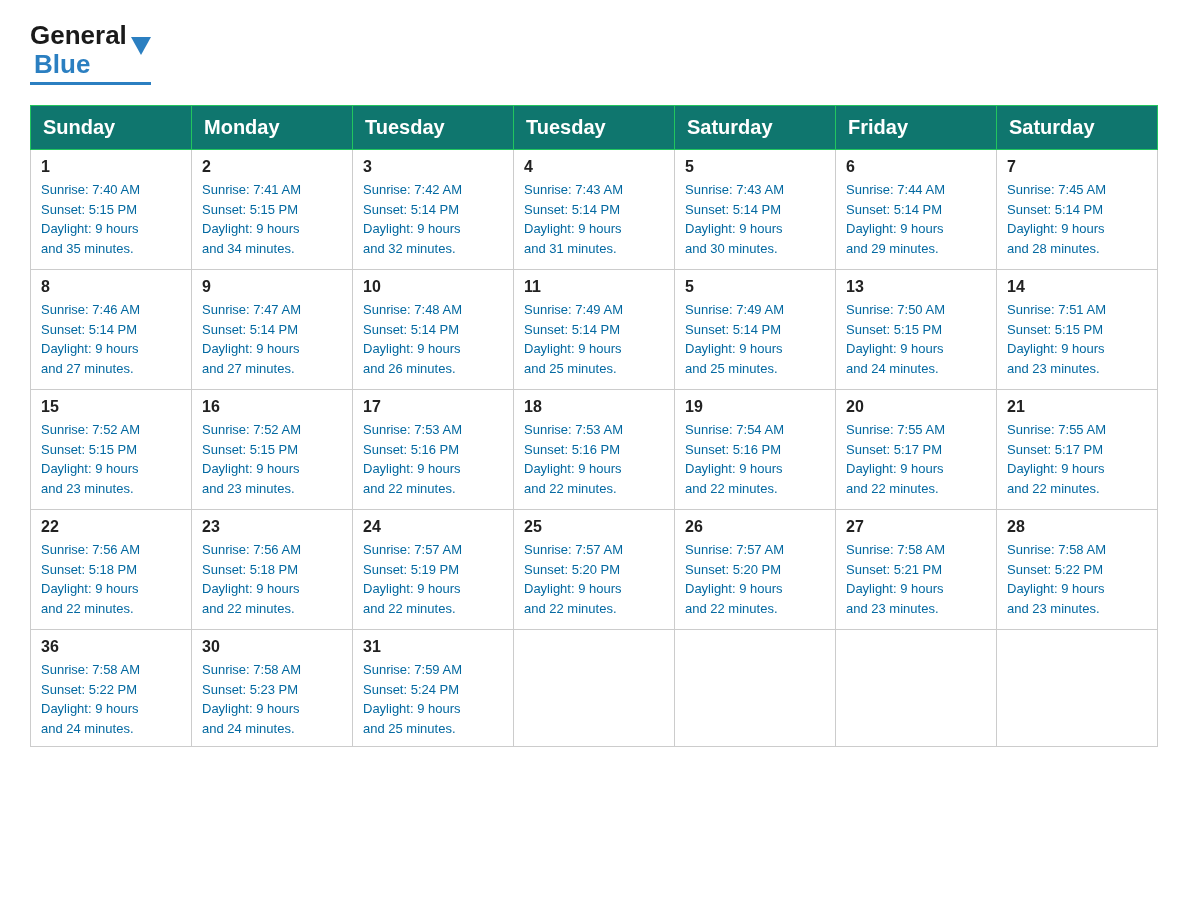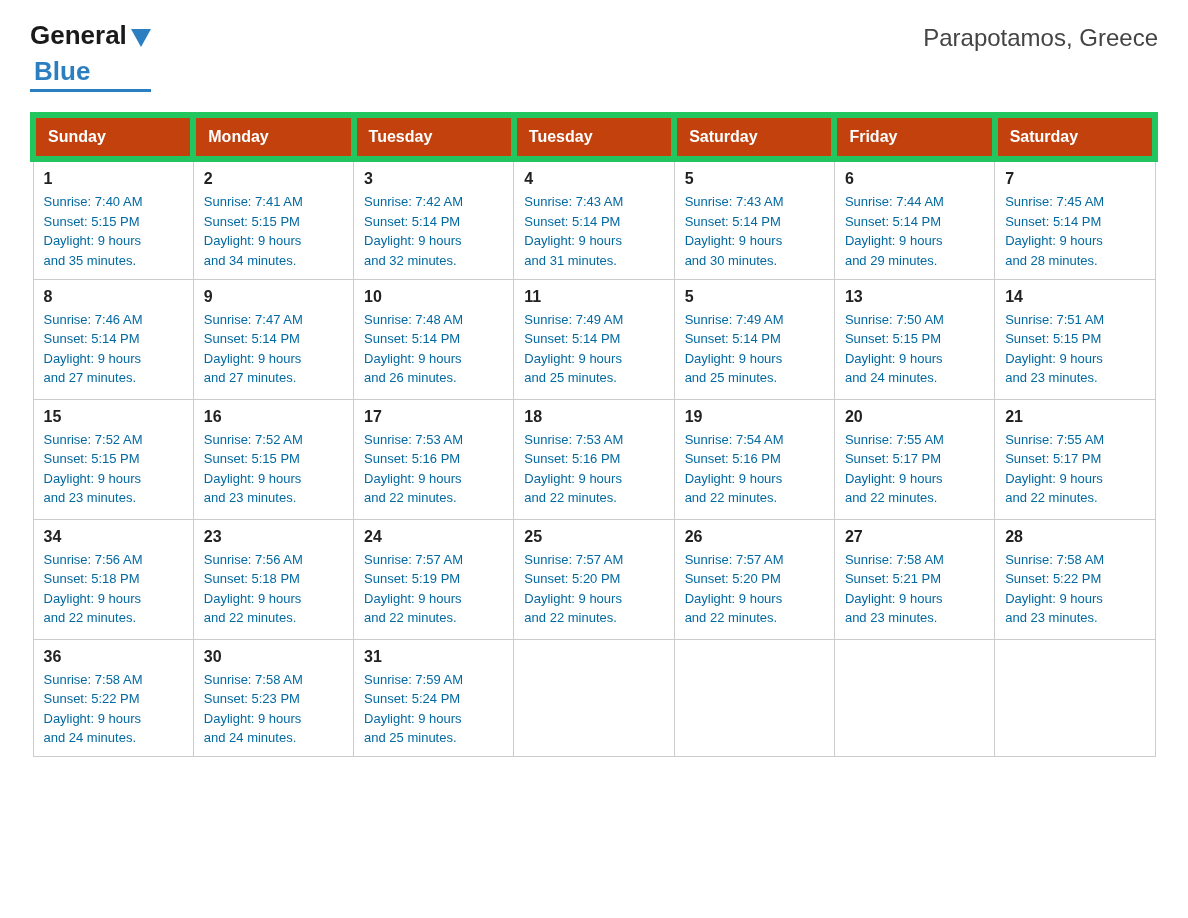--- a/index.html
+++ b/index.html
@@ -19,40 +19,39 @@
     .logo {
       display: flex;
       flex-direction: column;
       align-items: flex-start;
     }
     .logo-text {
       font-size: 26px;
       font-weight: bold;
       color: #1a1a1a;
       display: flex;
-      align-items: center;
+      align-items: flex-end;
       gap: 2px;
     }
     .logo-general { color: #1a1a1a; }
     .logo-triangle {
       display: inline-block;
       width: 0;
       height: 0;
       border-left: 10px solid transparent;
       border-right: 10px solid transparent;
       border-top: 18px solid #2b7fc1;
       margin-left: 2px;
       margin-bottom: -4px;
     }
     .logo-blue {
       color: #2b7fc1;
       font-size: 26px;
       font-weight: bold;
       margin-left: 4px;
-      margin-top: 7px;
     }
     .logo-underline {
       height: 3px;
       background: #2b7fc1;
       width: 100%;
       margin-top: 2px;
     }
     .title-block {
       text-align: right;
     }
@@ -67,27 +66,27 @@
       font-weight: normal;
       color: #444;
       margin-top: 4px;
     }
     table {
       width: 100%;
       border-collapse: collapse;
       table-layout: fixed;
     }
     thead th {
-      background: #c2410c;
+      background: #0f766e;
       color: #fff;
       padding: 10px 12px;
       text-align: left;
-      font-size: 16px;
-      font-weight: bold;
-      border: 6px solid #22c55e;
+      font-size: 20px;
+      font-weight: bold;
+      border: 1px solid #22c55e;
     }
     tbody td {
       border: 1px solid #ccc;
       padding: 8px 10px;
       vertical-align: top;
       font-size: 13px;
       color: #222;
       height: 120px;
     }
     .day-num {
@@ -115,21 +114,20 @@
     <div class="logo-text">
       <span class="logo-general">General</span>
         <span class="logo-triangle"></span>
     </div>
     <div style="display:flex; align-items:center; margin-top:-2px;">
       <span class="logo-blue">Blue</span>
     </div>
     <div class="logo-underline"></div>
   </div>
   <div class="title-block">
-    <h2>Parapotamos, Greece</h2>
   </div>
 </div>
 
 <table>
   <thead>
     <tr>
     <th>Sunday</th>
         <th>Monday</th>
         <th>Tuesday</th>
         <th>Tuesday</th>
@@ -224,21 +222,21 @@
           <div class="day-num">20</div>
 <div class="day-info">Sunrise: 7:55 AM<br>Sunset: 5:17 PM<br>Daylight: 9 hours<br>and 22 minutes.</div>
         </td>
         <td>
           <div class="day-num">21</div>
 <div class="day-info">Sunrise: 7:55 AM<br>Sunset: 5:17 PM<br>Daylight: 9 hours<br>and 22 minutes.</div>
         </td>
       </tr>
       <tr>
         <td>
-          <div class="day-num">34</div>
+          <div class="day-num">22</div>
 <div class="day-info">Sunrise: 7:56 AM<br>Sunset: 5:18 PM<br>Daylight: 9 hours<br>and 22 minutes.</div>
         </td>
         <td>
           <div class="day-num">23</div>
 <div class="day-info">Sunrise: 7:56 AM<br>Sunset: 5:18 PM<br>Daylight: 9 hours<br>and 22 minutes.</div>
         </td>
         <td>
           <div class="day-num">24</div>
 <div class="day-info">Sunrise: 7:57 AM<br>Sunset: 5:19 PM<br>Daylight: 9 hours<br>and 22 minutes.</div>
         </td>

